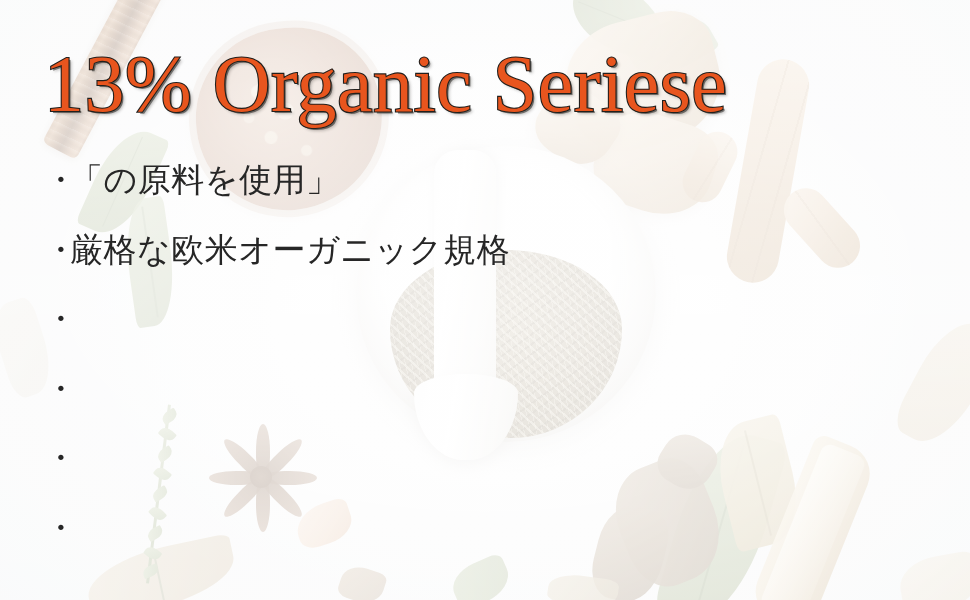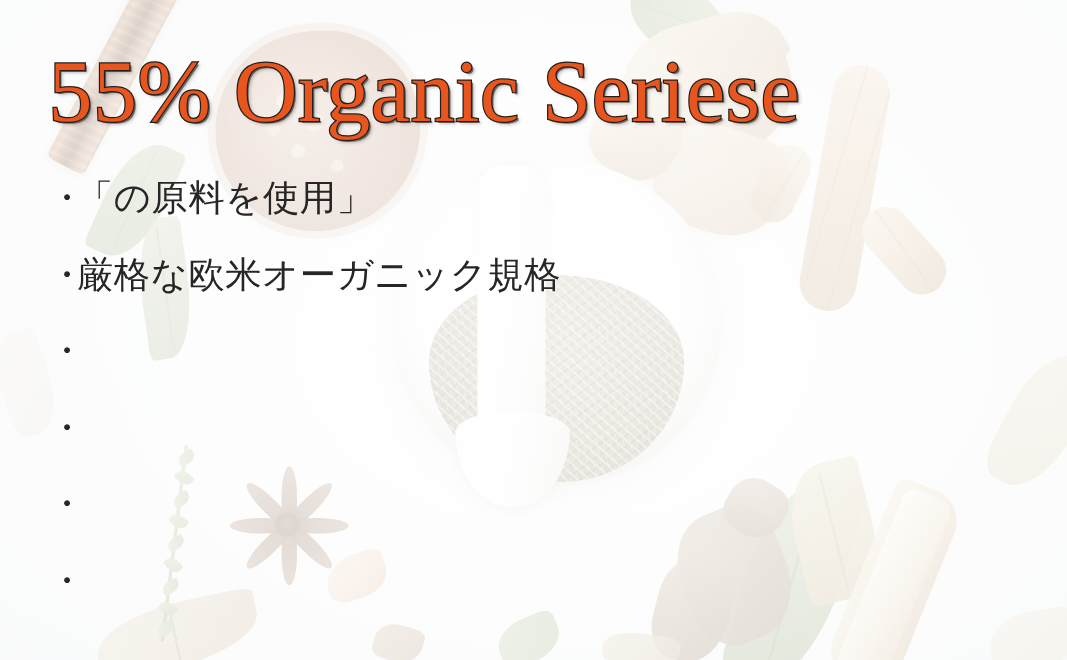--- a/index.html
+++ b/index.html
@@ -369,21 +369,21 @@
     <div class="spice bit bit-c"></div>
     <div class="spice bit bit-d"></div>
     <div class="spice bit bit-e"></div>
     <div class="spice bit bit-f"></div>
   </div>
 
   <div id="veil"></div>
 
   <div id="content">
 
-    <div id="headline">55% Organic Seriese</div>
+    <div id="headline">13% Organic Seriese</div>
 
     <div id="bullets">
 
       <div class="bullet">
         <span class="dot">・</span>
         <span class="txt">「の原料を使用」</span>
       </div>
 
       <div class="bullet">
         <span class="dot">・</span>

